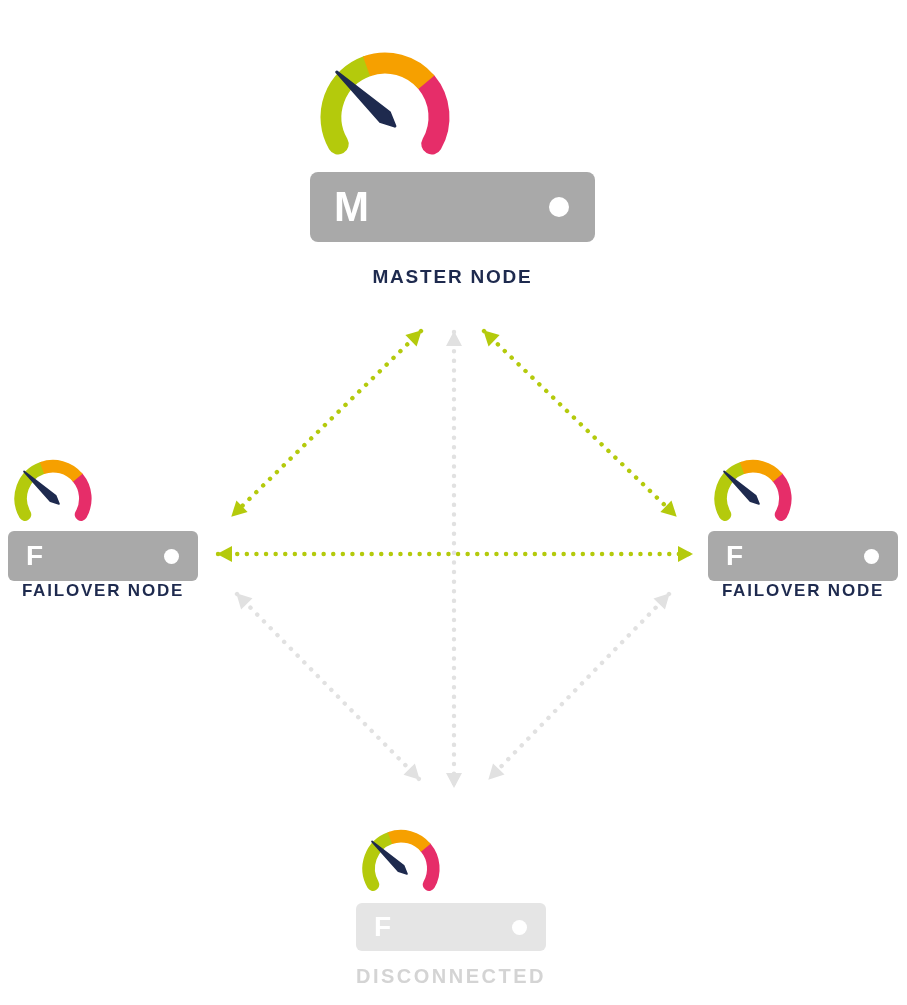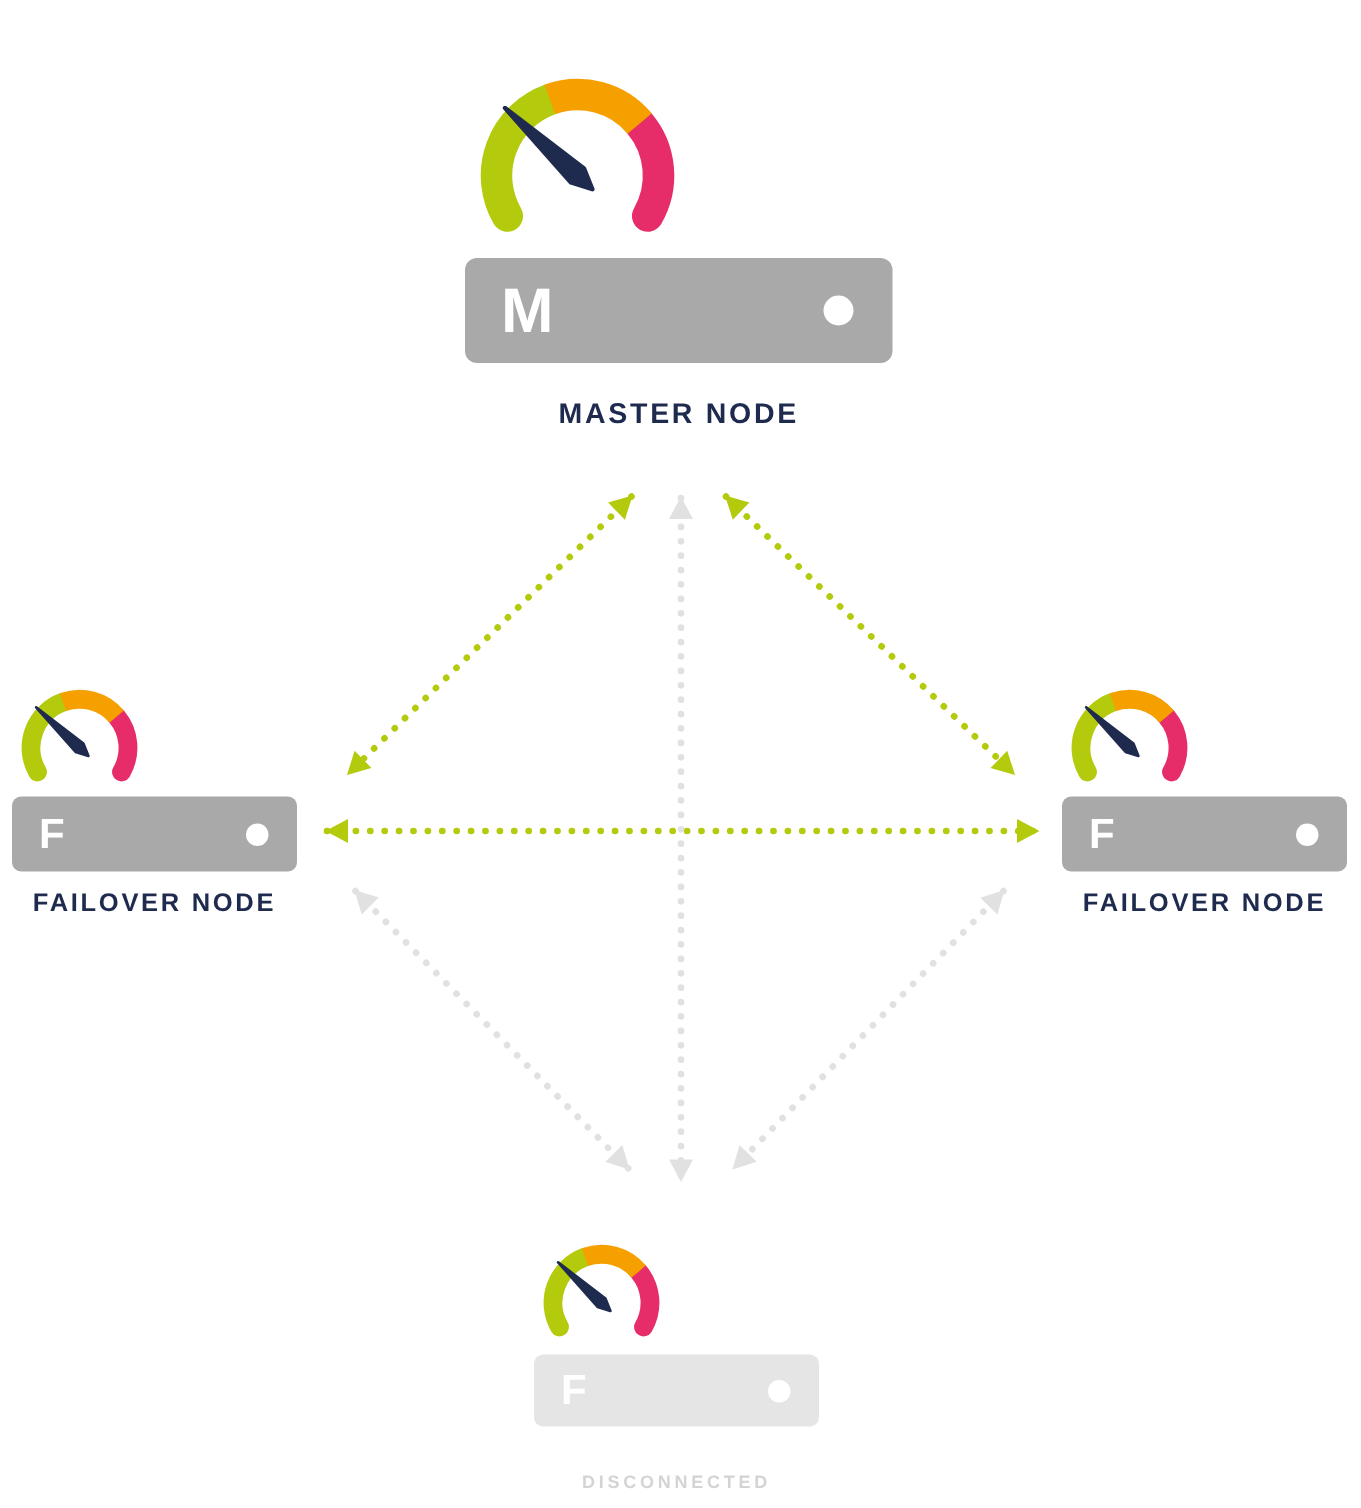--- a/index.html
+++ b/index.html
@@ -50,24 +50,24 @@
   }
   .box-master .dot { width: 20px; height: 20px; }
   .box-sm .dot     { width: 15px; height: 15px; }
 
   .node-label {
     font-weight: bold;
     color: var(--label-navy);
     letter-spacing: 1.8px;
   }
   .label-master   { margin-top: 24px; font-size: 19px; }
-  .label-failover { margin-top: 11px; font-size: 17px; }
+  .label-failover { font-size: 17px; }
   .label-disconnected {
-    margin-top: 30px;
-    font-size: 12px;
+    margin-top: 14px;
+    font-size: 20px;
     letter-spacing: 2.5px;
     color: var(--label-disabled);
   }
 
   .link {
     fill: none;
     stroke-width: 4.4;
     stroke-linecap: round;
     stroke-dasharray: 0.1 9.5;
   }

